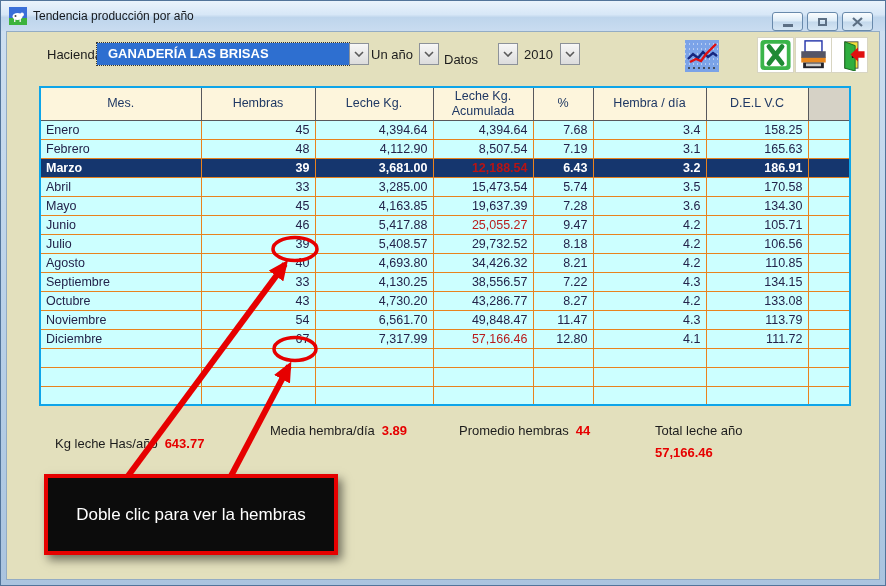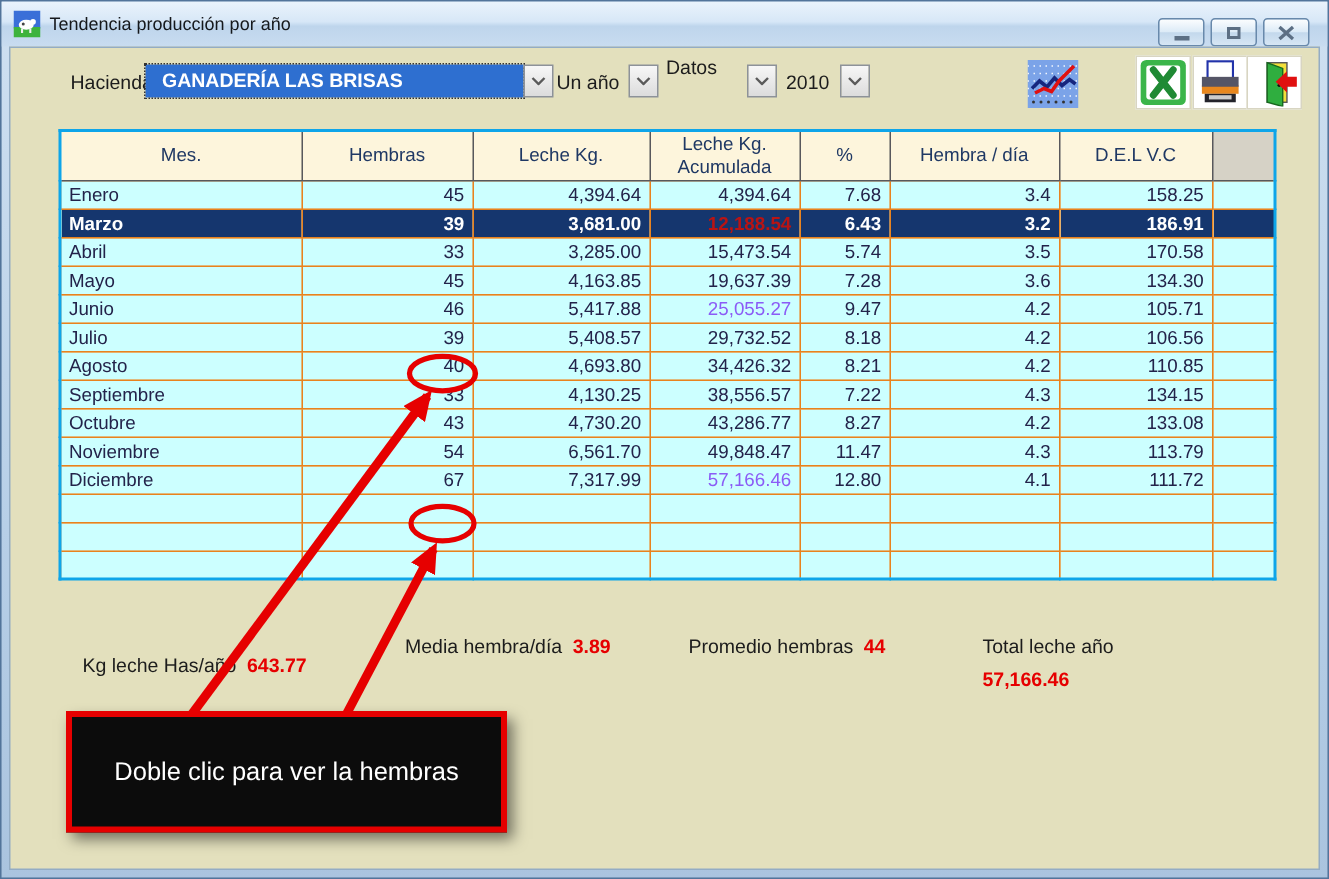--- a/index.html
+++ b/index.html
@@ -42,21 +42,21 @@
     border:2px solid #0ea5e9; }
   table.grid th { background:#fdf5dc; color:#1f3864; font-weight:normal;
     border:1px solid #58585c; height:33px; line-height:1.2; padding:0 3px; text-align:center; }
   table.grid th.blank { background:#d6d2c6; }
   table.grid td { background:#ccffff; border:1px solid #e8821e; height:19px;
     line-height:18px; padding:0 5px; color:#23234a; overflow:hidden; white-space:nowrap; }
   table.grid td.c0 { text-align:left; }
   table.grid td.c1, table.grid td.c2, table.grid td.c3, table.grid td.c4,
   table.grid td.c5, table.grid td.c6 { text-align:right; }
   table.grid tr.selected td { background:#15366e; color:#ffffff; font-weight:bold;margin-top:12px; }
-  table.grid td.red { color:#8b5cf6; }
+  table.grid td.red { color:#b91c1c; }
   table.grid tr.selected td.red { color:#b81414; }
   
   .stat { position:absolute; top:391px; display:flex; gap:7px; font-size:13px;
     color:#1c1c1c; white-space:nowrap; align-items:baseline; }
   .stat .val { color:#e60000; font-weight:bold; }
   
   .callout { position:absolute; left:37px; top:442px; width:294px; height:81px;
     background:#0c0c0c; border:4px solid #e60000; color:#ffffff; font-size:17px;
     display:flex; align-items:center; justify-content:center;
     box-shadow:4px 5px 9px rgba(0,0,0,0.5); }
@@ -108,21 +108,21 @@
       </button>
     </div>
 
     <span class="tb-label" style="left:364px; top:15px;">Un año</span>
     <button class="drop-btn drop-sm" style="left:412px;">
       <svg width="10" height="6" viewBox="0 0 10 6">
           <path d="M1,1 L5,5 L9,1" stroke="#5a5a5a" stroke-width="1.6" fill="none"></path>
         </svg>
     </button>
 
-    <span class="tb-label" style="left:437px; top:5px;">Datos</span>
+    <span class="tb-label" style="left:437px; top:20px;">Datos</span>
     <button class="drop-btn drop-sm" style="left:491px;">
       <svg width="10" height="6" viewBox="0 0 10 6">
           <path d="M1,1 L5,5 L9,1" stroke="#5a5a5a" stroke-width="1.6" fill="none"></path>
         </svg>
     </button>
 
     <span class="tb-label" style="left:517px; top:15px;">2010</span>
     <button class="drop-btn drop-sm" style="left:553px;">
       <svg width="10" height="6" viewBox="0 0 10 6">
           <path d="M1,1 L5,5 L9,1" stroke="#5a5a5a" stroke-width="1.6" fill="none"></path>
@@ -206,20 +206,30 @@
           <tr>
             <td class="c0">Enero</td>
             <td class="c1">45</td>
             <td class="c2">4,394.64</td>
             <td class="c3">4,394.64</td>
             <td class="c4">7.68</td>
             <td class="c5">3.4</td>
             <td class="c6">158.25</td>
             <td class="c7"></td>
           </tr>
+          <tr>
+            <td class="c0">Febrero</td>
+            <td class="c1">48</td>
+            <td class="c2">4,112.90</td>
+            <td class="c3">8,507.54</td>
+            <td class="c4">7.19</td>
+            <td class="c5">3.1</td>
+            <td class="c6">165.63</td>
+            <td class="c7"></td>
+          </tr>
           <tr class="selected">
             <td class="c0">Marzo</td>
             <td class="c1">39</td>
             <td class="c2">3,681.00</td>
             <td class="c3 red">12,188.54</td>
             <td class="c4">6.43</td>
             <td class="c5">3.2</td>
             <td class="c6">186.91</td>
             <td class="c7"></td>
           </tr>

